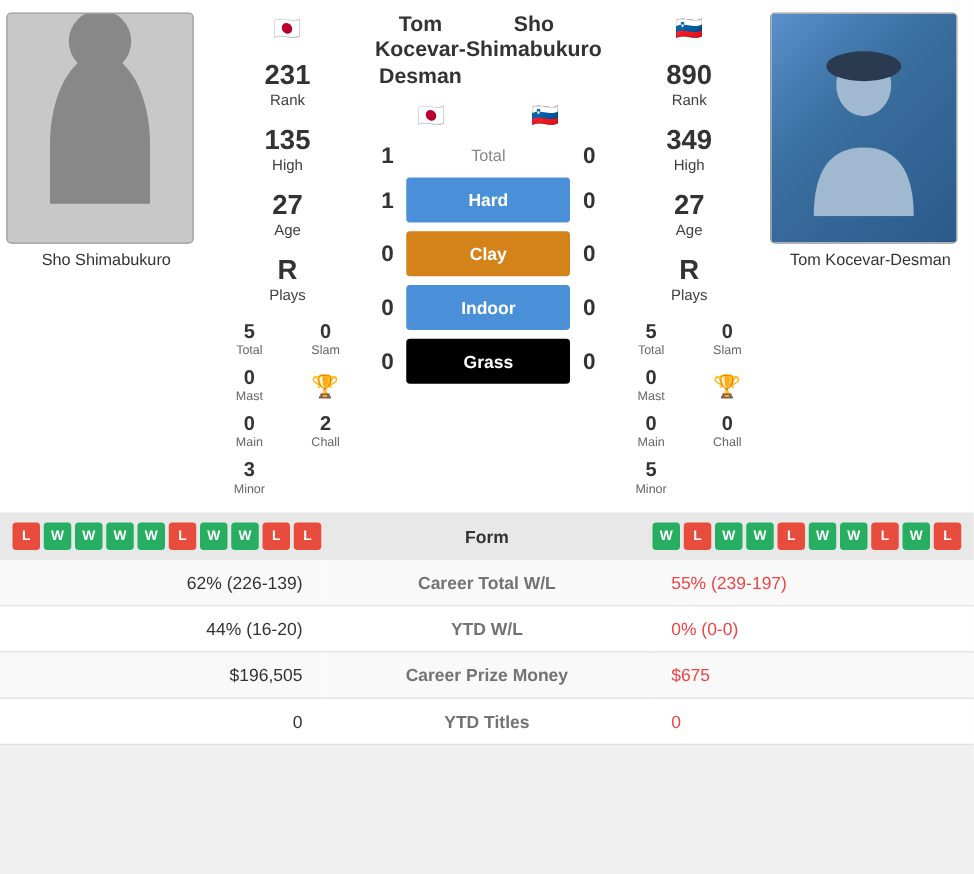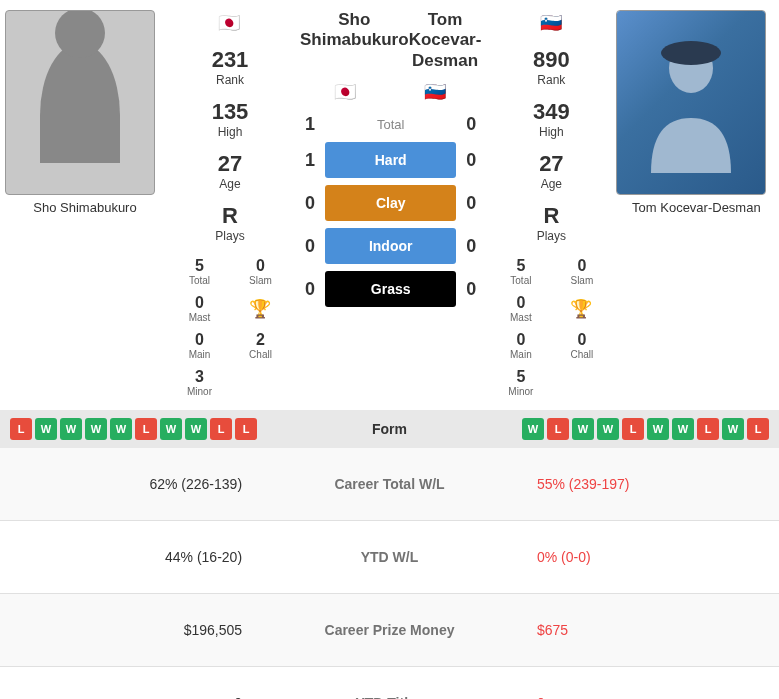--- a/index.html
+++ b/index.html
@@ -218,21 +218,21 @@
 
     
     .stats-table {
       width: 100%;
       border-collapse: collapse;
     }
     .stats-table tr {
       border-bottom: 1px solid #e0e0e0;
     }
     .stats-table td {
-      padding: 28px 15px;
+      padding: 10px 15px;
       font-size: 14px;
     }
     .stats-table td:first-child {
       text-align: right;
       color: #333;
       width: 33%;
     }
     .stats-table td:nth-child(2) {
       text-align: center;
       color: #737373;
@@ -320,26 +320,26 @@
         <div class="mini-stat">
           <div class="val">3</div>
           <div class="lbl">Minor</div>
         </div>
       </div>
     </div>
 
     <div class="middle-col">
       <div class="player-names-row">
         <div class="header-row-player">
+          <div class="player-name-center">Tom Kocevar-</div>
+          <div class="player-name-center">Desman</div>
+        </div>
+        <div class="header-row-player">
           <div class="player-name-center">Sho</div>
           <div class="player-name-center">Shimabukuro</div>
-        </div>
-        <div class="header-row-player">
-          <div class="player-name-center">Tom Kocevar-</div>
-          <div class="player-name-center">Desman</div>
         </div>
       </div>
 
       <div style="display:flex;justify-content:space-around;width:100%;margin-bottom:4px;">
         <div class="flag">🇯🇵</div>
         <div class="flag">🇸🇮</div>
       </div>
 
       <div class="vs-row">
         <span class="vs-score">1</span>

